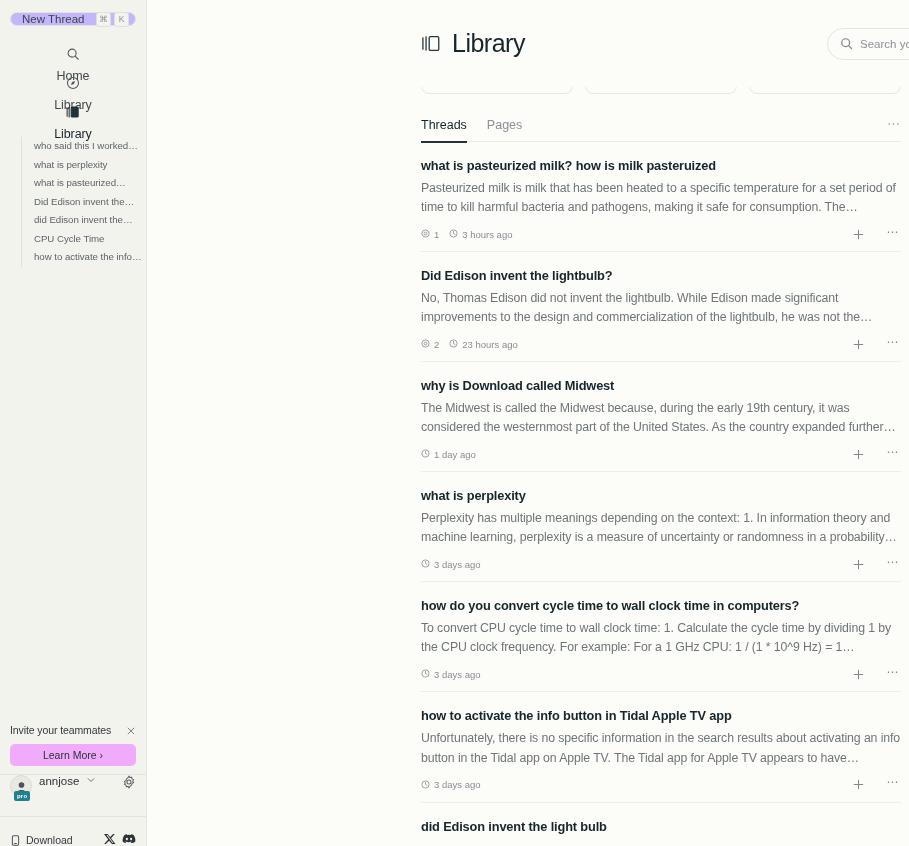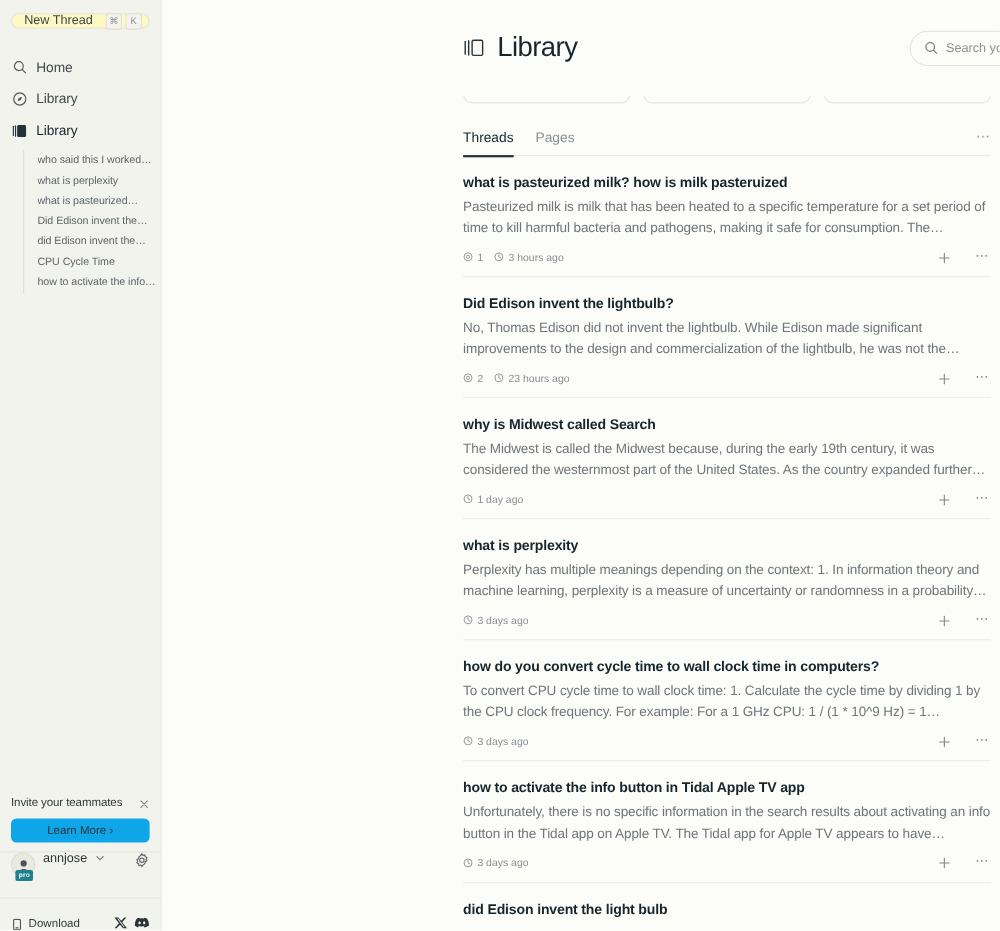--- a/index.html
+++ b/index.html
@@ -46,21 +46,21 @@
     width: 16px; height: 16px;
     flex: none;
     color: #6b7678;
     display: flex; align-items: center; justify-content: center;
     cursor: pointer;
   }
 
   .new-thread {
     margin: 12px 10px 0 10px;
     height: 14px;
-    background: #fef9c3;
+    background: #c4b5fd;
     border: 1px solid #e3e3da;
     border-radius: 14px;
     display: flex;
     align-items: center;
     padding: 0 6px 0 11px;
     cursor: pointer;
   }
   .new-thread-label {
     font-size: 11.5px;
     color: #3c4548;
@@ -77,24 +77,25 @@
     color: #8b9295;
     display: flex; align-items: center; justify-content: center;
     padding: 0 2px;
   }
 
   .nav { margin-top: 20px; }
   .nav-item {
     display: flex;
     align-items: center;
     gap: 8px;
-    padding: 0 10px;
+    padding: 0 26px;
     height: 29px;
     cursor: pointer;
     color: #41494c;
+    flex-direction: column;
   }
   .nav-item .nav-ico {
     width: 15px; height: 15px;
     flex: none;
     display: flex; align-items: center; justify-content: center;
     color: #53595b;
   }
   .nav-label { font-size: 12.5px; letter-spacing: -0.1px; }
   .nav-item.active .nav-label { color: #16262c; }
   .nav-item.active .nav-ico { color: #20333a; }
@@ -147,21 +148,21 @@
     font-size: 10.5px;
     color: #5e6669;
     line-height: 1.45;
     margin-top: 2px;
     letter-spacing: -0.1px;
   }
   .learn-more {
     margin-top: 8px;
     height: 22px;
     border-radius: 5px;
-    background: #0ea5e9;
+    background: #f0abfc;
     display: flex; align-items: center; justify-content: center;
     gap: 3px;
     font-size: 10.5px;
     color: #2a3336;
     cursor: pointer;
   }
 
   .user-row {
     border-top: 1px solid #e4e4dc;
     height: 42px;
@@ -634,21 +635,21 @@
             <span class="meta-action">
               <svg viewBox="0 0 14 14" width="13" height="13" fill="none" stroke="currentColor" stroke-width="1.1" stroke-linecap="round">
                   <path d="M7 2.4v9.2M2.4 7h9.2"></path>
                 </svg>
             </span>
             <span class="meta-action dots">⋯</span>
           </div>
         </div>
 
         <div class="thread-card">
-          <div class="card-title">why is Midwest called Search</div>
+          <div class="card-title">why is Download called Midwest</div>
           <div class="card-snippet">The Midwest is called the Midwest because, during the early 19th century, it was considered the westernmost part of the United States. As the country expanded further…</div>
           <div class="card-meta">
             <span class="meta-chip">
               <span class="m-ico">
                 <svg viewBox="0 0 10 10" width="9" height="9" fill="none" stroke="currentColor" stroke-width="0.9">
                     <circle cx="5" cy="5" r="4"></circle>
                     <path d="M5 2.7V5l1.7 1" stroke-linecap="round"></path>
                   </svg>
               </span>
               <span>1 day ago</span>

